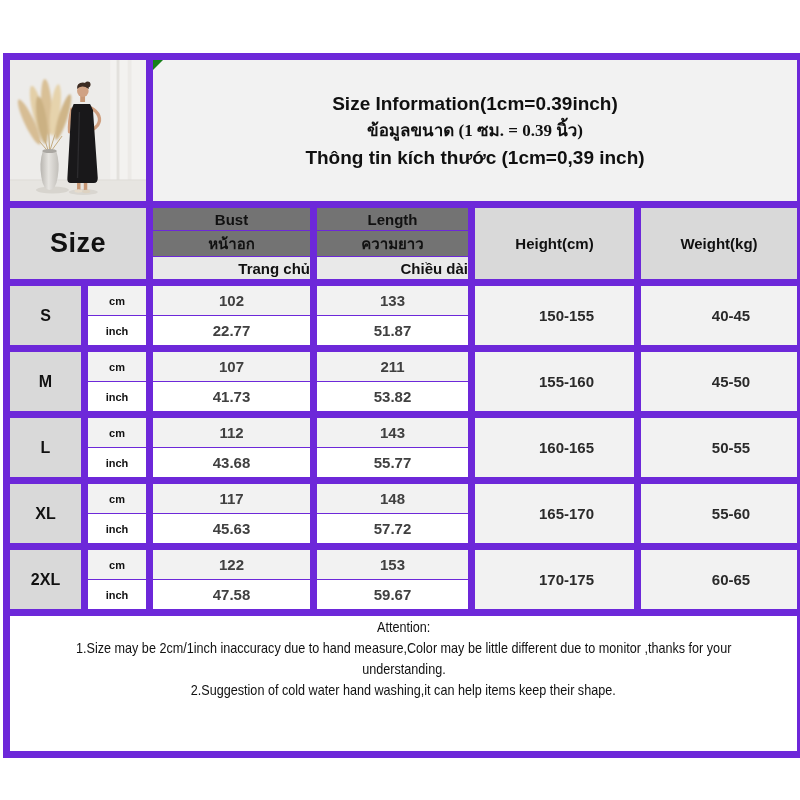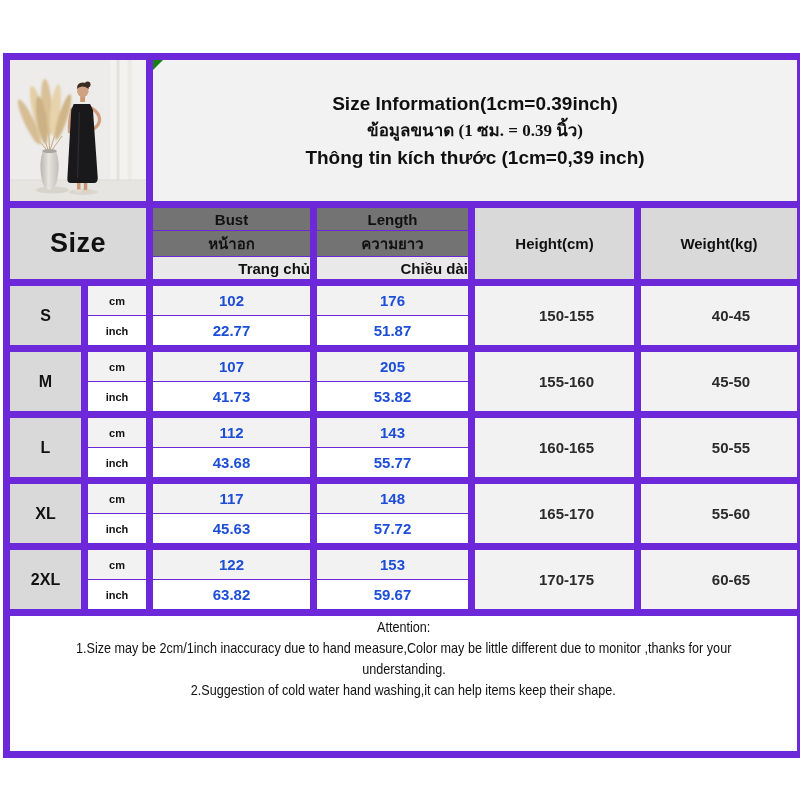--- a/index.html
+++ b/index.html
@@ -25,21 +25,21 @@
   .size-head{background:#d9d9d9;font-size:27px;letter-spacing:.5px;}
   .gray{background:#737373;font-size:15px;}
   .lightgray{background:#e9e9e9;font-size:15px;text-align:right;}
   .range-head{background:#d9d9d9;font-size:15px;}
   
   #size-rows tr{height:33px;}
   .size-label{background:#d9d9d9;font-size:16px;}
   .unit{font-size:11px;}
   .cmrow{background:#f2f2f2;}
   .inchrow{background:#ffffff;}
-  .val{font-size:15px;color:#1d4ed8;}
+  .val{font-size:15px;color:#404040;}
   .range{background:#f2f2f2;font-size:15px;color:#2a2a2a;padding-left:24px;}
   
   .attention-cell{height:134px;background:#ffffff;vertical-align:top;padding-top:1px;
                   font-weight:normal;}
   .att-line{font-size:14.5px;line-height:21px;color:#111111;text-align:center;}
   .squeeze{display:inline-block;white-space:nowrap;transform:scaleX(0.87);
            transform-origin:50% 50%;}
 </style>
 </head>
 <body>
@@ -124,34 +124,34 @@
       <tr class="hrow">
         <td class="lightgray bt1">Trang chủ</td>
         <td class="lightgray bt1">Chiều dài</td>
       </tr>
     </thead>
     <tbody id="size-rows">
         <tr>
           <td class="size-label" rowspan="2">S</td>
           <td class="unit cmrow bb1">cm</td>
           <td class="val cmrow bb1">102</td>
-          <td class="val cmrow bb1">176</td>
+          <td class="val cmrow bb1">133</td>
           <td class="range" rowspan="2">150-155</td>
           <td class="range" rowspan="2">40-45</td>
         </tr>
         <tr>
           <td class="unit inchrow bt1">inch</td>
           <td class="val inchrow bt1">22.77</td>
           <td class="val inchrow bt1">51.87</td>
         </tr>
         <tr>
           <td class="size-label" rowspan="2">M</td>
           <td class="unit cmrow bb1">cm</td>
           <td class="val cmrow bb1">107</td>
-          <td class="val cmrow bb1">205</td>
+          <td class="val cmrow bb1">211</td>
           <td class="range" rowspan="2">155-160</td>
           <td class="range" rowspan="2">45-50</td>
         </tr>
         <tr>
           <td class="unit inchrow bt1">inch</td>
           <td class="val inchrow bt1">41.73</td>
           <td class="val inchrow bt1">53.82</td>
         </tr>
         <tr>
           <td class="size-label" rowspan="2">L</td>
@@ -182,21 +182,21 @@
         <tr>
           <td class="size-label" rowspan="2">2XL</td>
           <td class="unit cmrow bb1">cm</td>
           <td class="val cmrow bb1">122</td>
           <td class="val cmrow bb1">153</td>
           <td class="range" rowspan="2">170-175</td>
           <td class="range" rowspan="2">60-65</td>
         </tr>
         <tr>
           <td class="unit inchrow bt1">inch</td>
-          <td class="val inchrow bt1">63.82</td>
+          <td class="val inchrow bt1">47.58</td>
           <td class="val inchrow bt1">59.67</td>
         </tr>
       </tbody>
     <tbody>
       <tr>
         <td class="attention-cell" colspan="6">
           <div class="att-line"><span class="squeeze">Attention:</span></div>
           <div class="att-line"><span class="squeeze">1.Size may be 2cm/1inch inaccuracy due to hand measure,Color may be little different due to monitor ,thanks for your</span></div>
           <div class="att-line"><span class="squeeze">understanding.</span></div>
           <div class="att-line"><span class="squeeze">2.Suggestion of cold water hand washing,it can help items keep their shape.</span></div>

